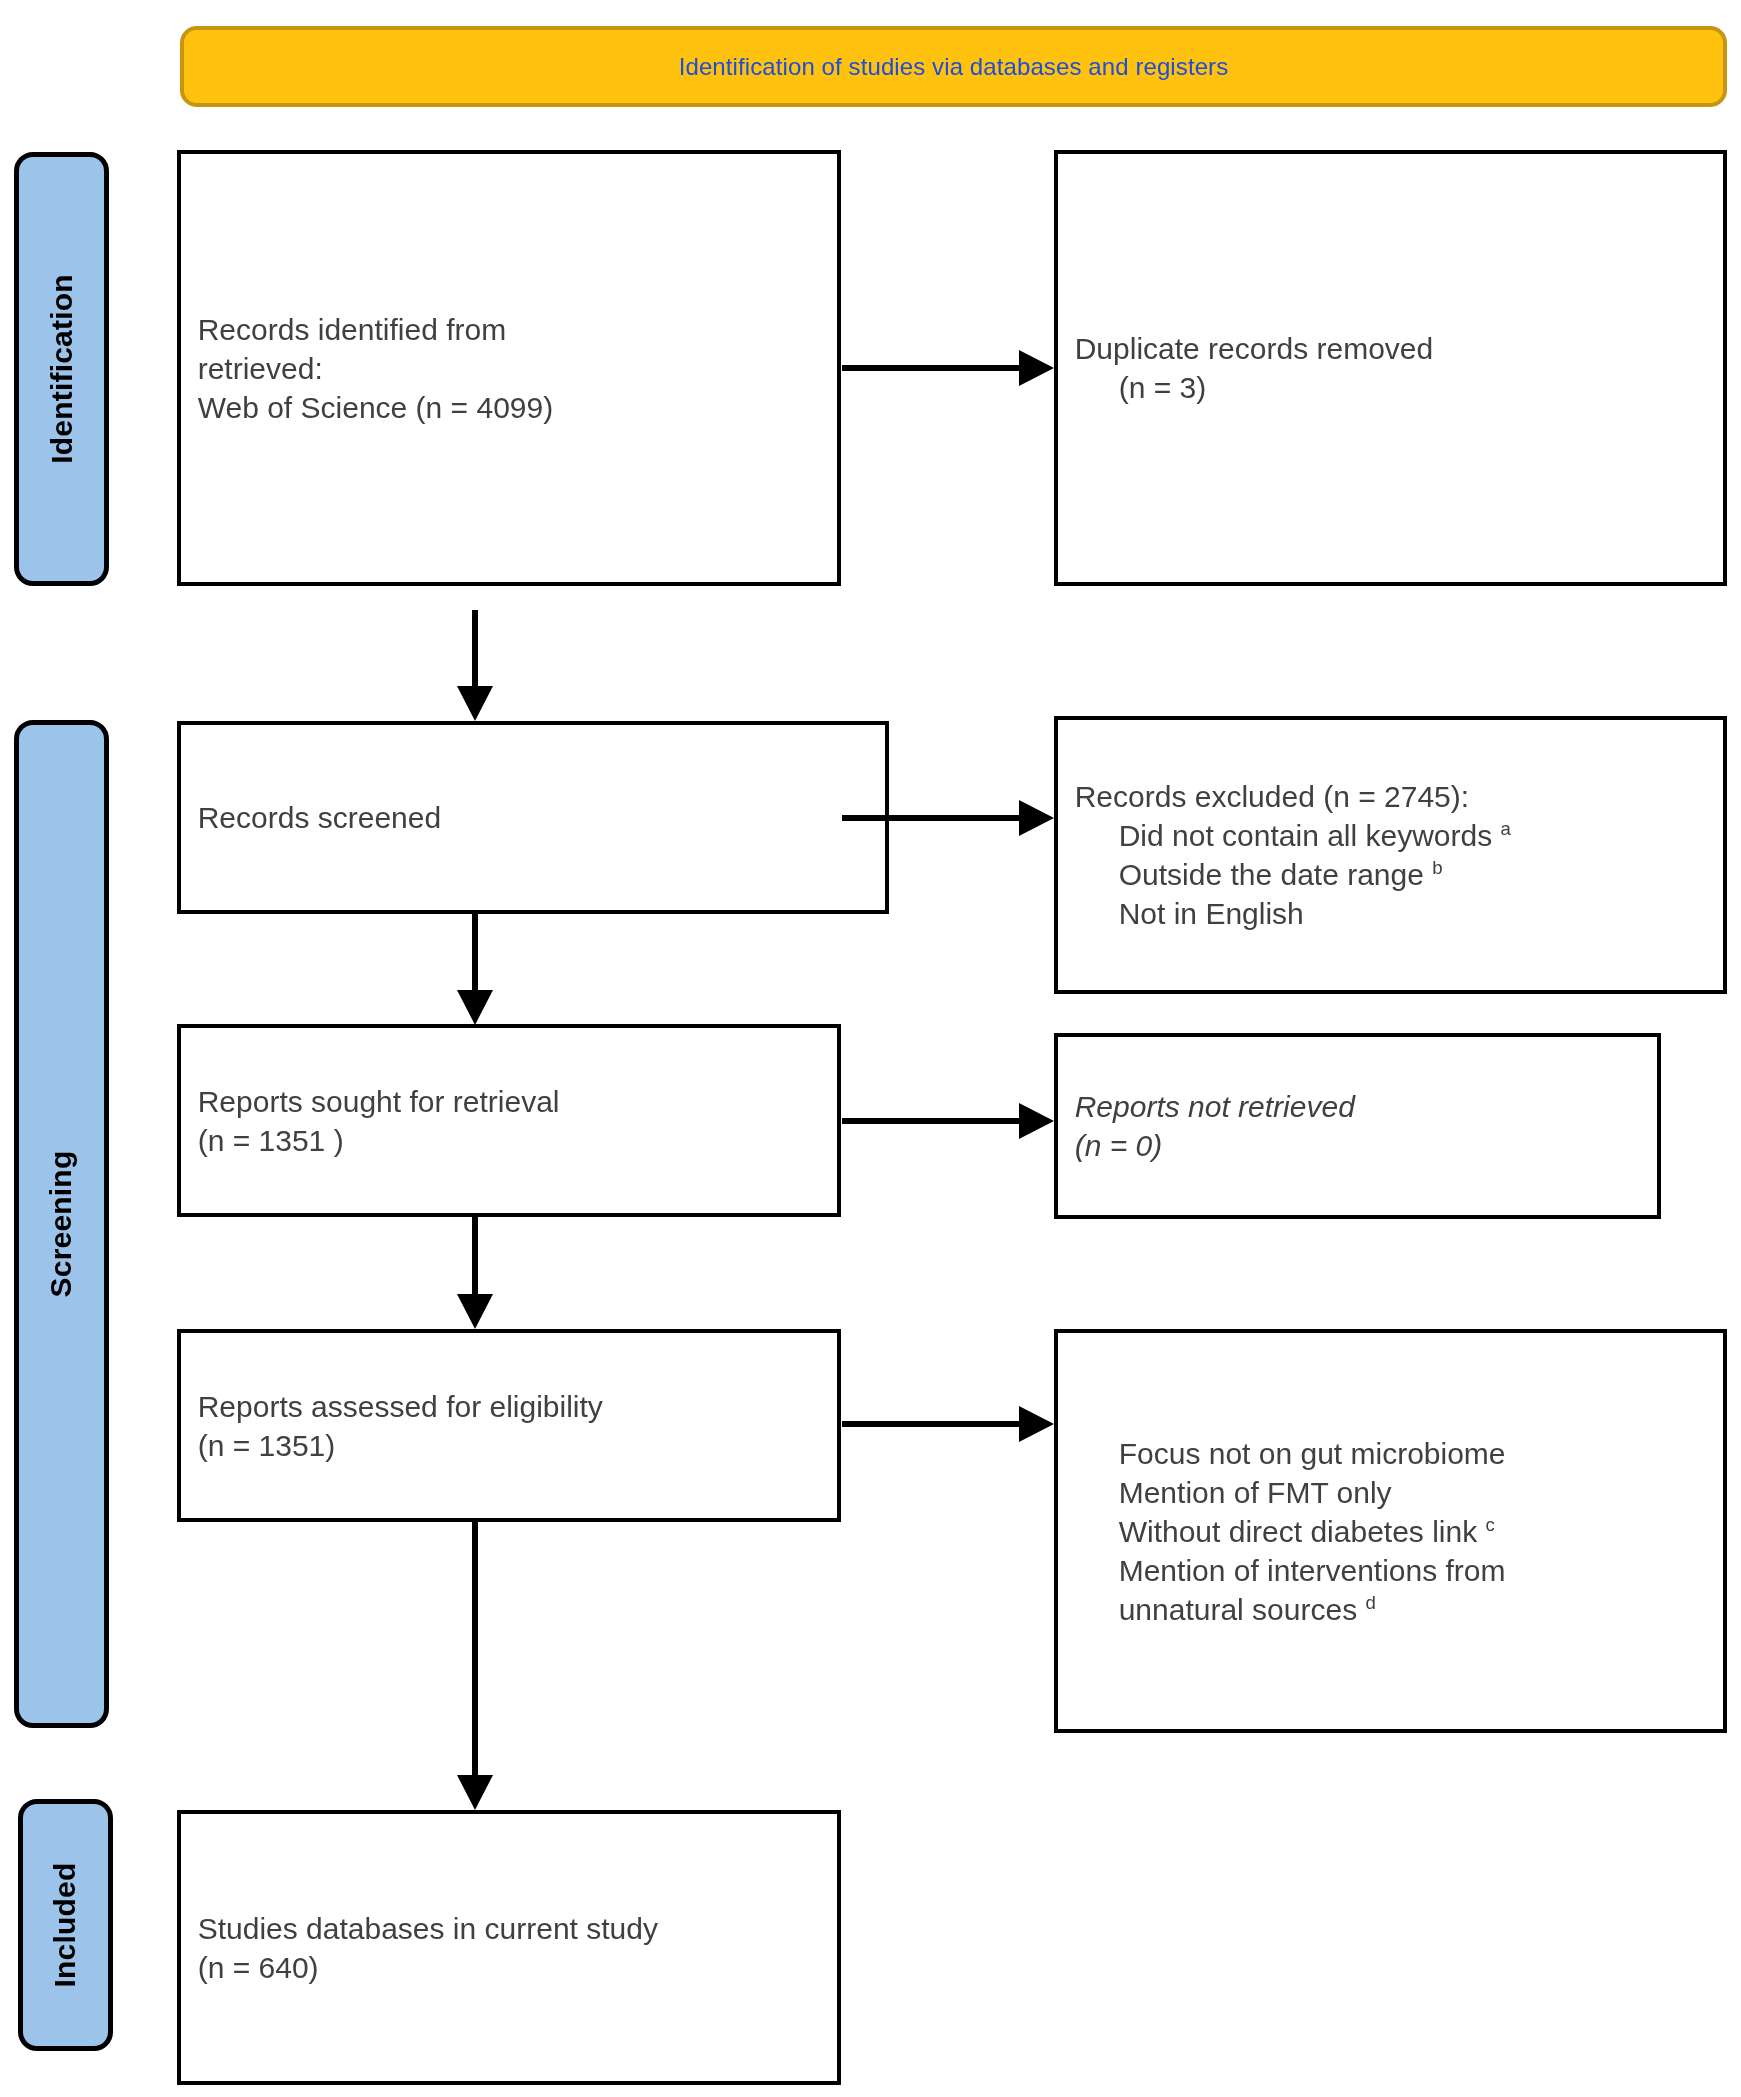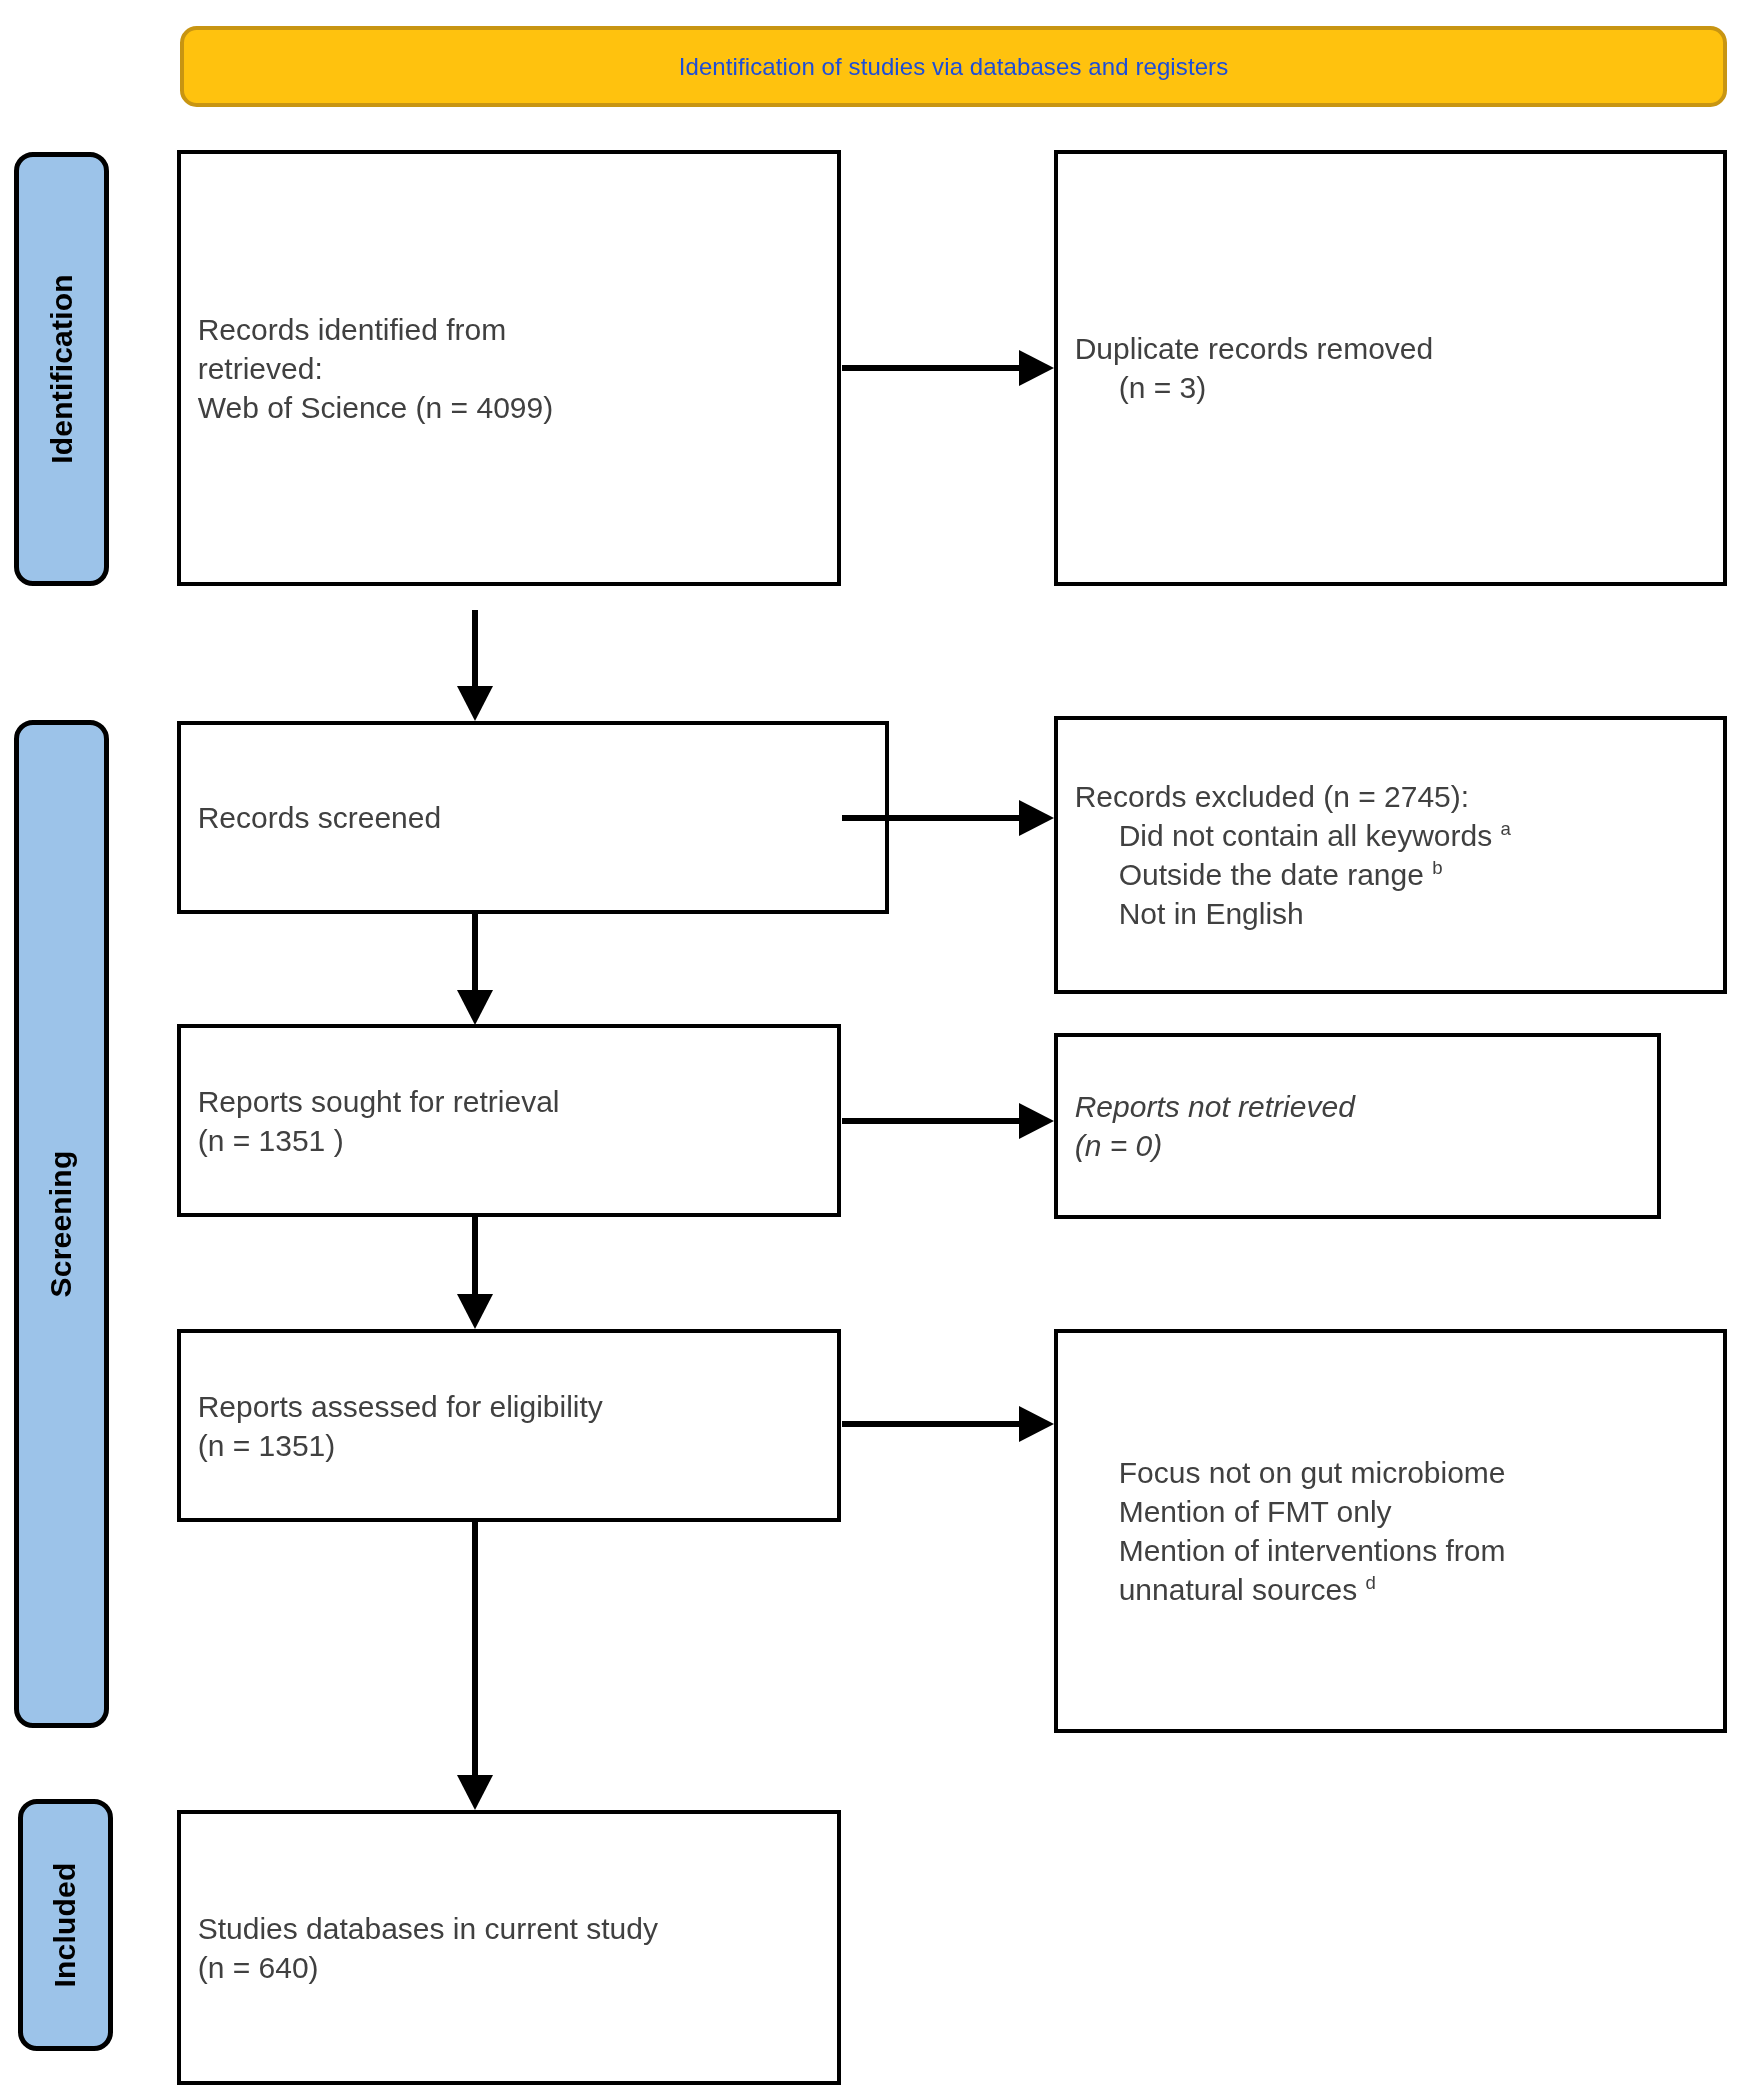--- a/index.html
+++ b/index.html
@@ -190,21 +190,21 @@
 
   <div class="flowbox" id="box-notretrieved">
     <div class="flowtext"><span class="ln">Reports not retrieved</span><span class="ln">(n = 0)</span></div>
   </div>
 
   <div class="flowbox" id="box-eligibility">
     <div class="flowtext"><span class="ln">Reports assessed for eligibility</span><span class="ln">(n = 1351)</span></div>
   </div>
 
   <div class="flowbox" id="box-rep-excluded">
-    <div class="flowtext"><span class="ind">Focus not on gut microbiome</span><span class="ind">Mention of FMT only</span><span class="ind">Mention of interventions from</span><span class="ind">unnatural sources <sup>d</sup></span></div>
+    <div class="flowtext"><span class="ind">Focus not on gut microbiome</span><span class="ind">Mention of FMT only</span><span class="ind">Without direct diabetes link <sup>c</sup></span><span class="ind">Mention of interventions from</span><span class="ind">unnatural sources <sup>d</sup></span></div>
   </div>
 
   <div class="flowbox" id="box-included">
     <div class="flowtext"><span class="ln">Studies databases in current study</span><span class="ln">(n = 640)</span></div>
   </div>
 
   <div class="conn" id="conn-v1">
     <div class="vline" style="height: 76px;"></div>
       <div class="vhead" style="top: 76px; left: -15.4px;"></div>
   </div>

